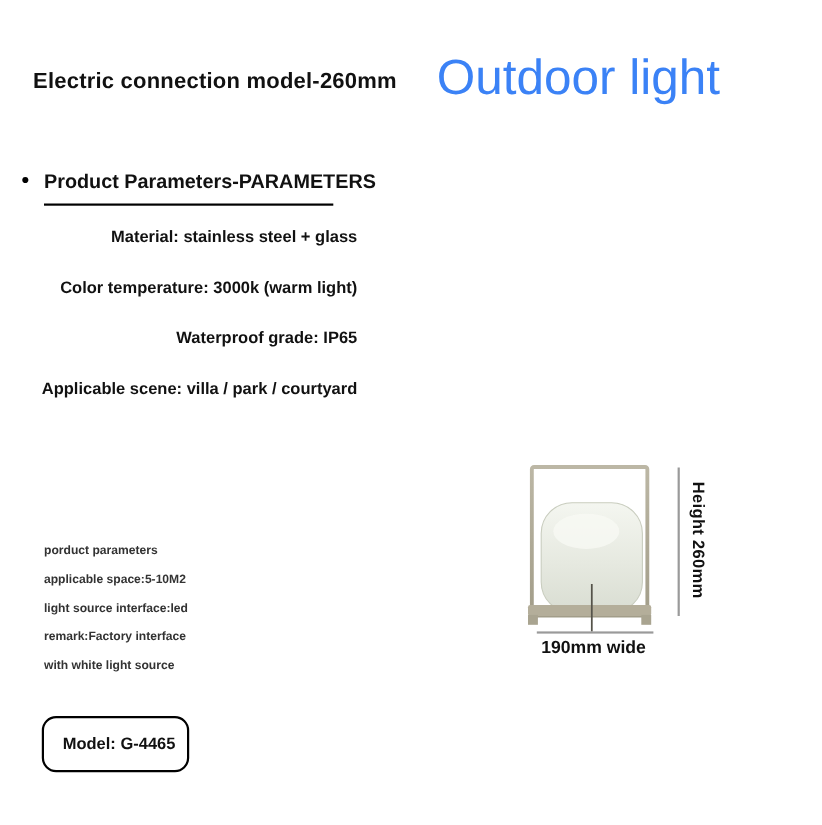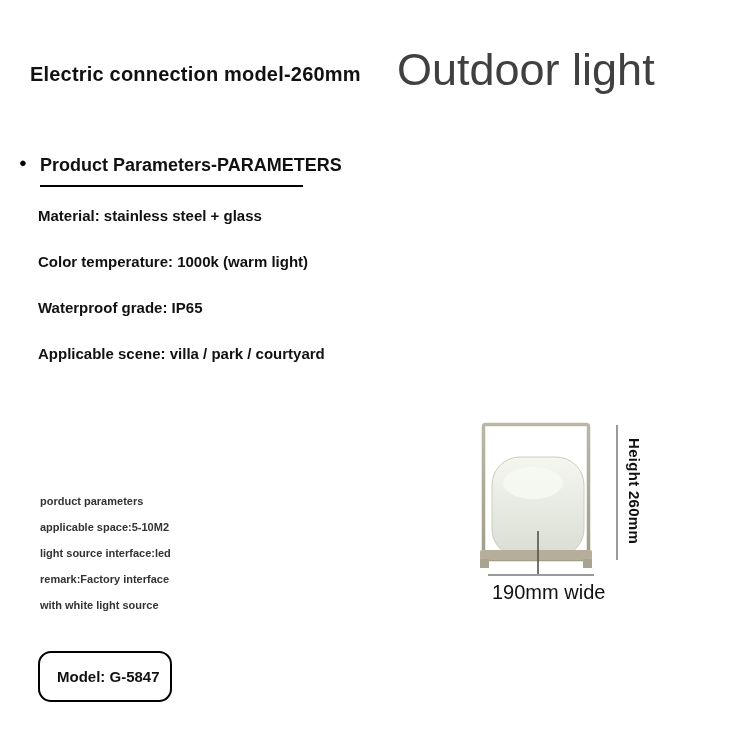--- a/index.html
+++ b/index.html
@@ -18,21 +18,21 @@
     left: 30px; top: 63px;
     font-size: 20px;
     font-weight: bold;
     letter-spacing: 0.2px;
   }
   .title {
     position: absolute;
     left: 397px; top: 44px;
     font-size: 45px;
     font-weight: 400;
-    color: #404040;
+    color: #3b82f6;
   }
   .bullet {
     position: absolute;
     left: 19px; top: 157px;
     width: 11px; height: 11px;
     font-size: 13px; line-height: 11px;
     color: #000;
   }
   .section-heading {
     position: absolute;
@@ -49,20 +49,21 @@
   .params {
     position: absolute;
     left: 38px; top: 207px;
   }
   .params .param-item {
     font-size: 15px;
     font-weight: bold;
     line-height: 18px;
     margin-bottom: 28px;
     white-space: nowrap;
+    text-align: right;
   }
   .notes {
     position: absolute;
     left: 40px; top: 495px;
   }
   .notes .note-item {
     font-size: 11px;
     font-weight: 700;
     color: #333333;
     line-height: 13px;
@@ -91,22 +92,22 @@
   }
   .dim-line-horizontal {
     position: absolute;
     left: 488px; top: 574px;
     width: 106px; height: 2px;
     background: #9a9a9a;
   }
   .dim-label-width {
     position: absolute;
     left: 492px; top: 581px;
-    font-size: 20px;
-    font-weight: normal;
+    font-size: 16px;
+    font-weight: bold;
     white-space: nowrap;
   }
   .model-badge {
     position: absolute;
     left: 38px; top: 651px;
     width: 134px; height: 51px;
     border: 2px solid #000000;
     border-radius: 13px;
     display: flex;
     align-items: center;
@@ -129,21 +130,21 @@
   <div class="title">Outdoor light</div>
 
   <span class="bullet">●</span>
 
   <div class="section-heading">Product Parameters-PARAMETERS</div>
 
   <div class="heading-underline"></div>
 
   <div class="params">
     <div class="param-item">Material: stainless steel + glass</div>
-    <div class="param-item">Color temperature: 1000k (warm light)</div>
+    <div class="param-item">Color temperature: 3000k (warm light)</div>
     <div class="param-item">Waterproof grade: IP65</div>
     <div class="param-item">Applicable scene: villa / park / courtyard</div>
   </div>
 
   <div class="notes">
     <div class="note-item">porduct parameters</div>
     <div class="note-item">applicable space:5-10M2</div>
     <div class="note-item">light source interface:led</div>
     <div class="note-item">remark:Factory interface</div>
     <div class="note-item">with white light source</div>
@@ -177,16 +178,16 @@
 
   <div class="dim-line-vertical"></div>
 
   <div class="dim-label-height">Height 260mm</div>
 
   <div class="dim-line-horizontal"></div>
 
   <div class="dim-label-width">190mm wide</div>
 
   <div class="model-badge">
-    <span class="model-text">Model: G-5847</span>
+    <span class="model-text">Model: G-4465</span>
   </div>
 
 </div>
 
 </body></html>

